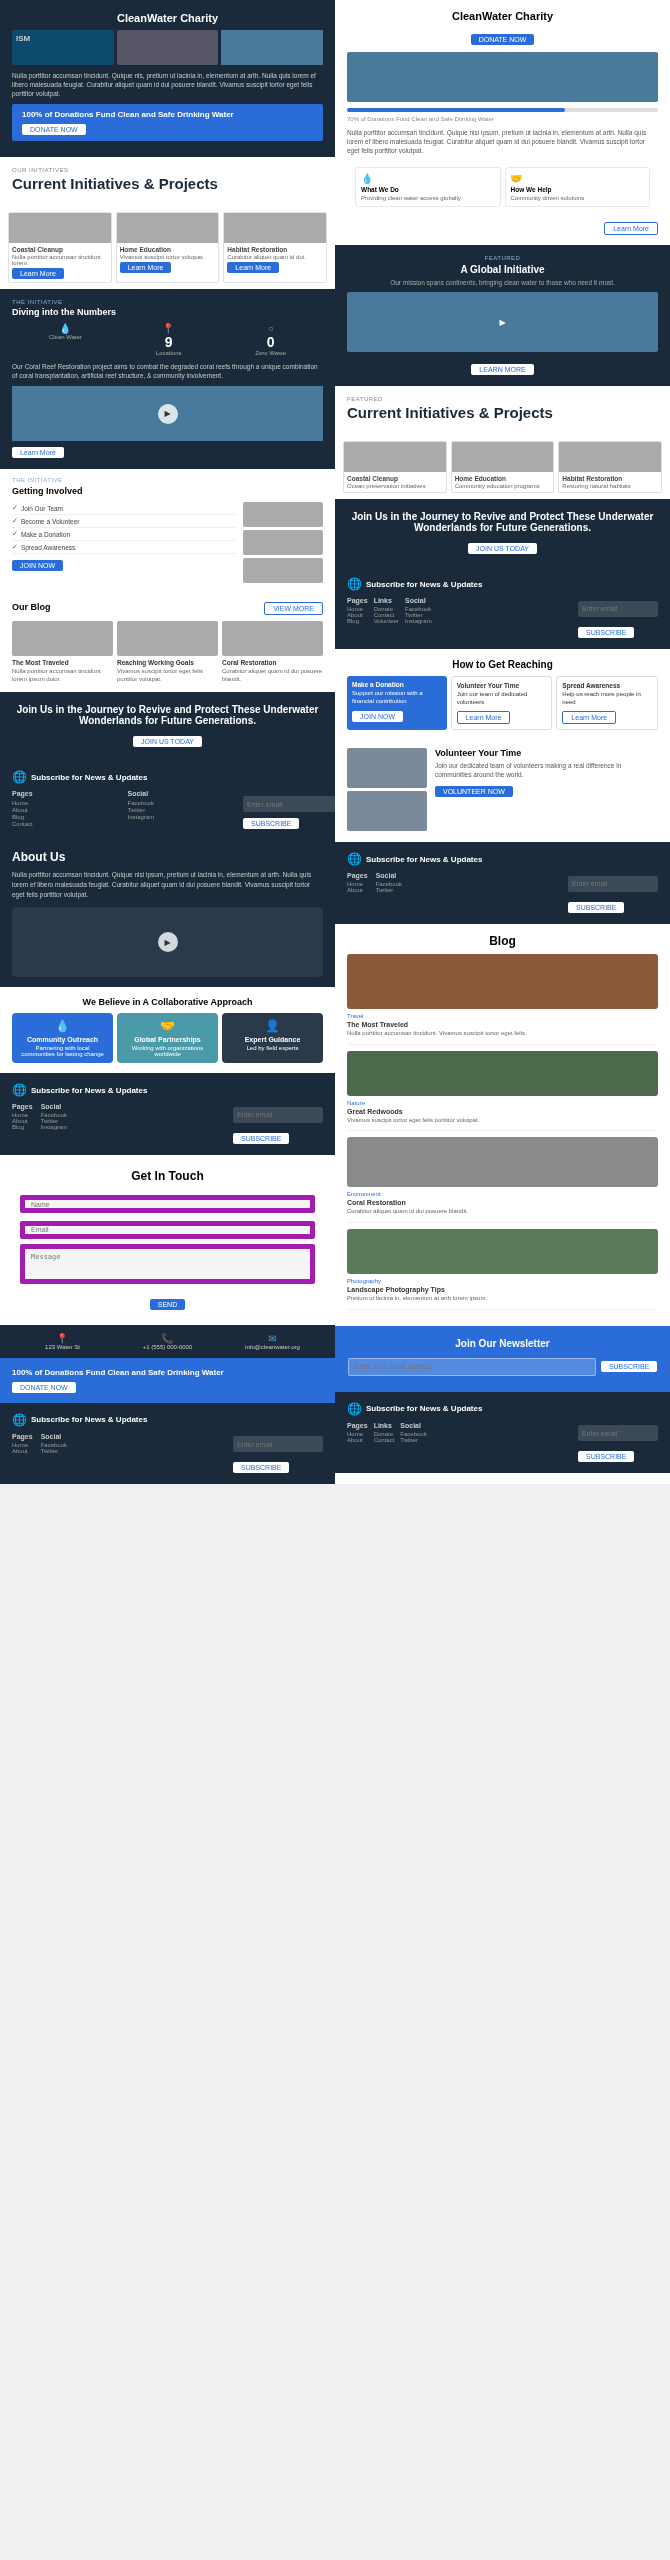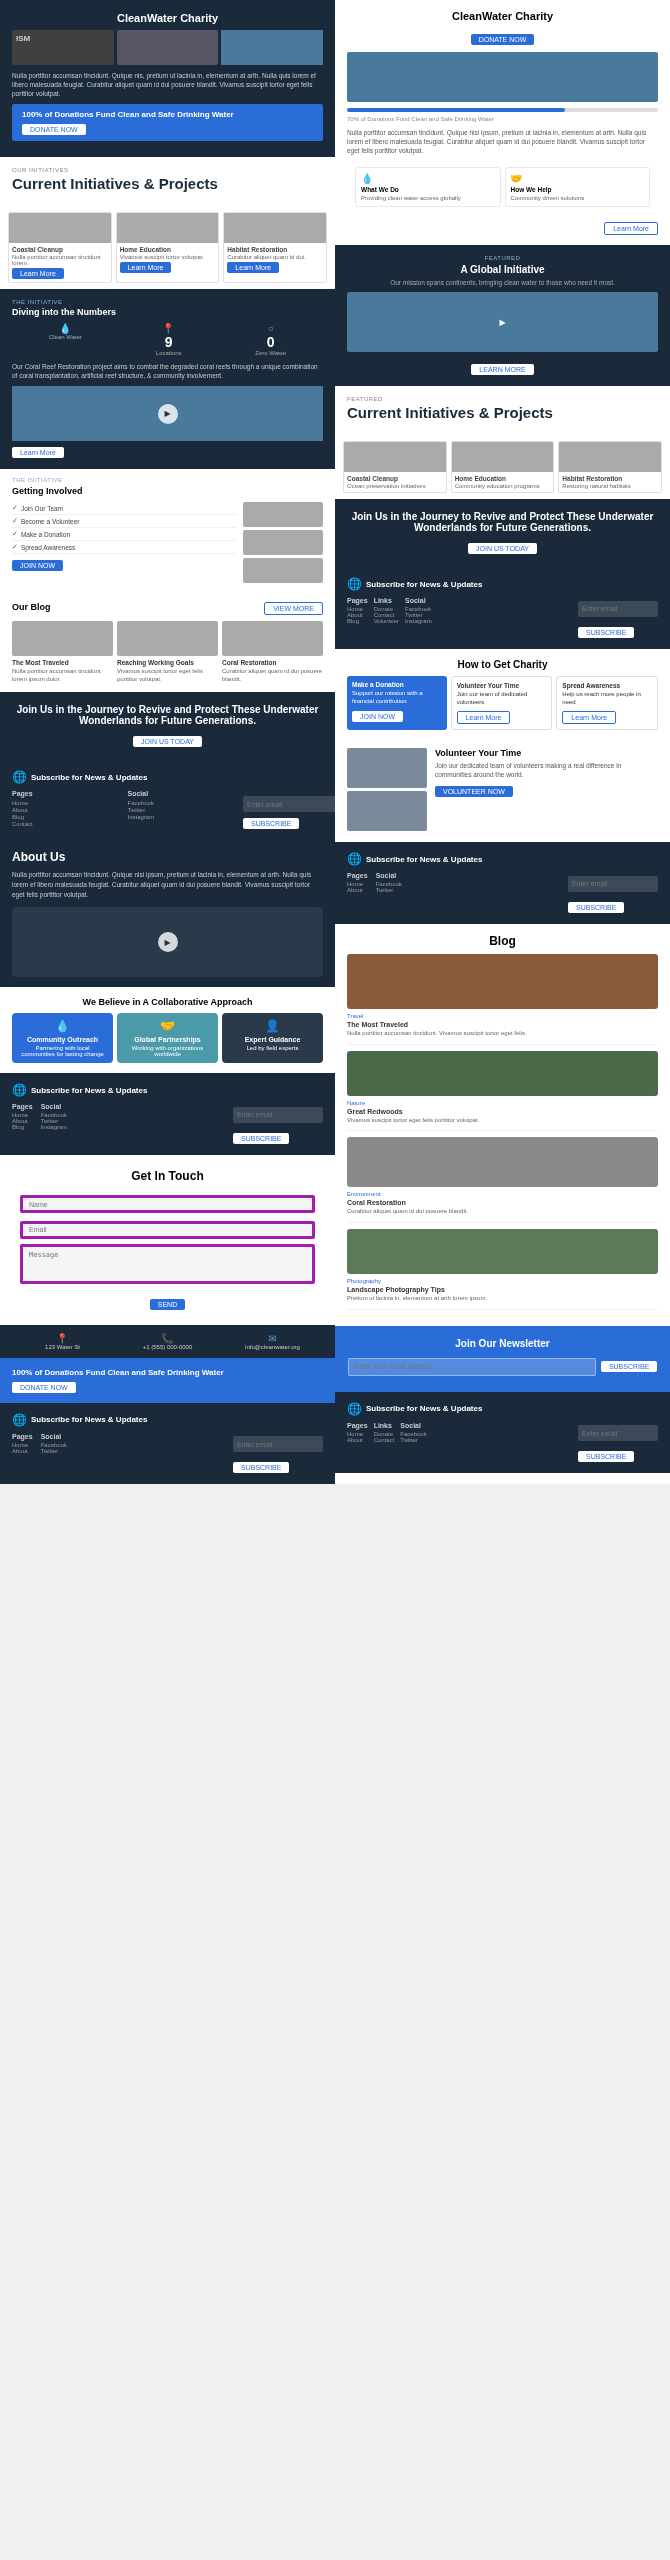--- a/index.html
+++ b/index.html
@@ -41,21 +41,21 @@
       gap: 3px;
       margin-bottom: 6px;
     }
     .hero-section .hero-img-row .img-block {
       flex: 1;
       height: 35px;
       background: #ccc;
       border-radius: 2px;
       overflow: hidden;
     }
-    .hero-section .hero-img-row .img-block.dark { background: #404040; }
+    .hero-section .hero-img-row .img-block.dark { background: #0c4a6e; }
     .hero-section .hero-img-row .img-block.med { background: #556; }
 
     
     .blue-banner {
       background: #2a6dd9;
       color: #fff;
       padding: 6px 10px;
       font-size: 7px;
       border-radius: 2px;
       margin: 4px 0;
@@ -431,21 +431,21 @@
       text-align: center;
     }
     .contact-section .contact-title {
       font-size: 12px;
       font-weight: bold;
       margin-bottom: 10px;
     }
     .contact-section .form-field {
       width: 100%;
       background: #f5f5f5;
-      border: 3px solid #a21caf;
+      border: 5px solid #a21caf;
       border-radius: 2px;
       height: 18px;
       margin-bottom: 5px;
       padding: 0 6px;
       font-size: 7px;
     }
     .contact-section .form-field.tall {
       height: 40px;
     }
 
@@ -1039,21 +1039,21 @@
           </div>
         </div>
         <div style="width:80px;">
           <input style="background: rgba(255, 255, 255, 0.15); border: none; border-radius: 2px; height: 16px; padding: 0px 4px; font-size: 7px; color: rgb(255, 255, 255); width: 100%; margin-bottom: 4px;" type="email" placeholder="Enter email">
           <button class="btn-white">SUBSCRIBE</button>
         </div>
       </div>
     </div>
 
     <div class="section how-section">
-      <div class="how-title">How to Get Charity</div>
+      <div class="how-title">How to Get Reaching</div>
       <div class="how-cards">
         <div class="how-card">
           <div class="hc-title">Make a Donation</div>
           <div class="hc-text">Support our mission with a financial contribution</div>
           <button class="btn-white" style="margin-top:4px;">JOIN NOW</button>
         </div>
         <div class="how-card outline">
           <div class="hc-title">Volunteer Your Time</div>
           <div class="hc-text">Join our team of dedicated volunteers</div>
           <button class="btn-outline" style="margin-top:4px;">Learn More</button>

